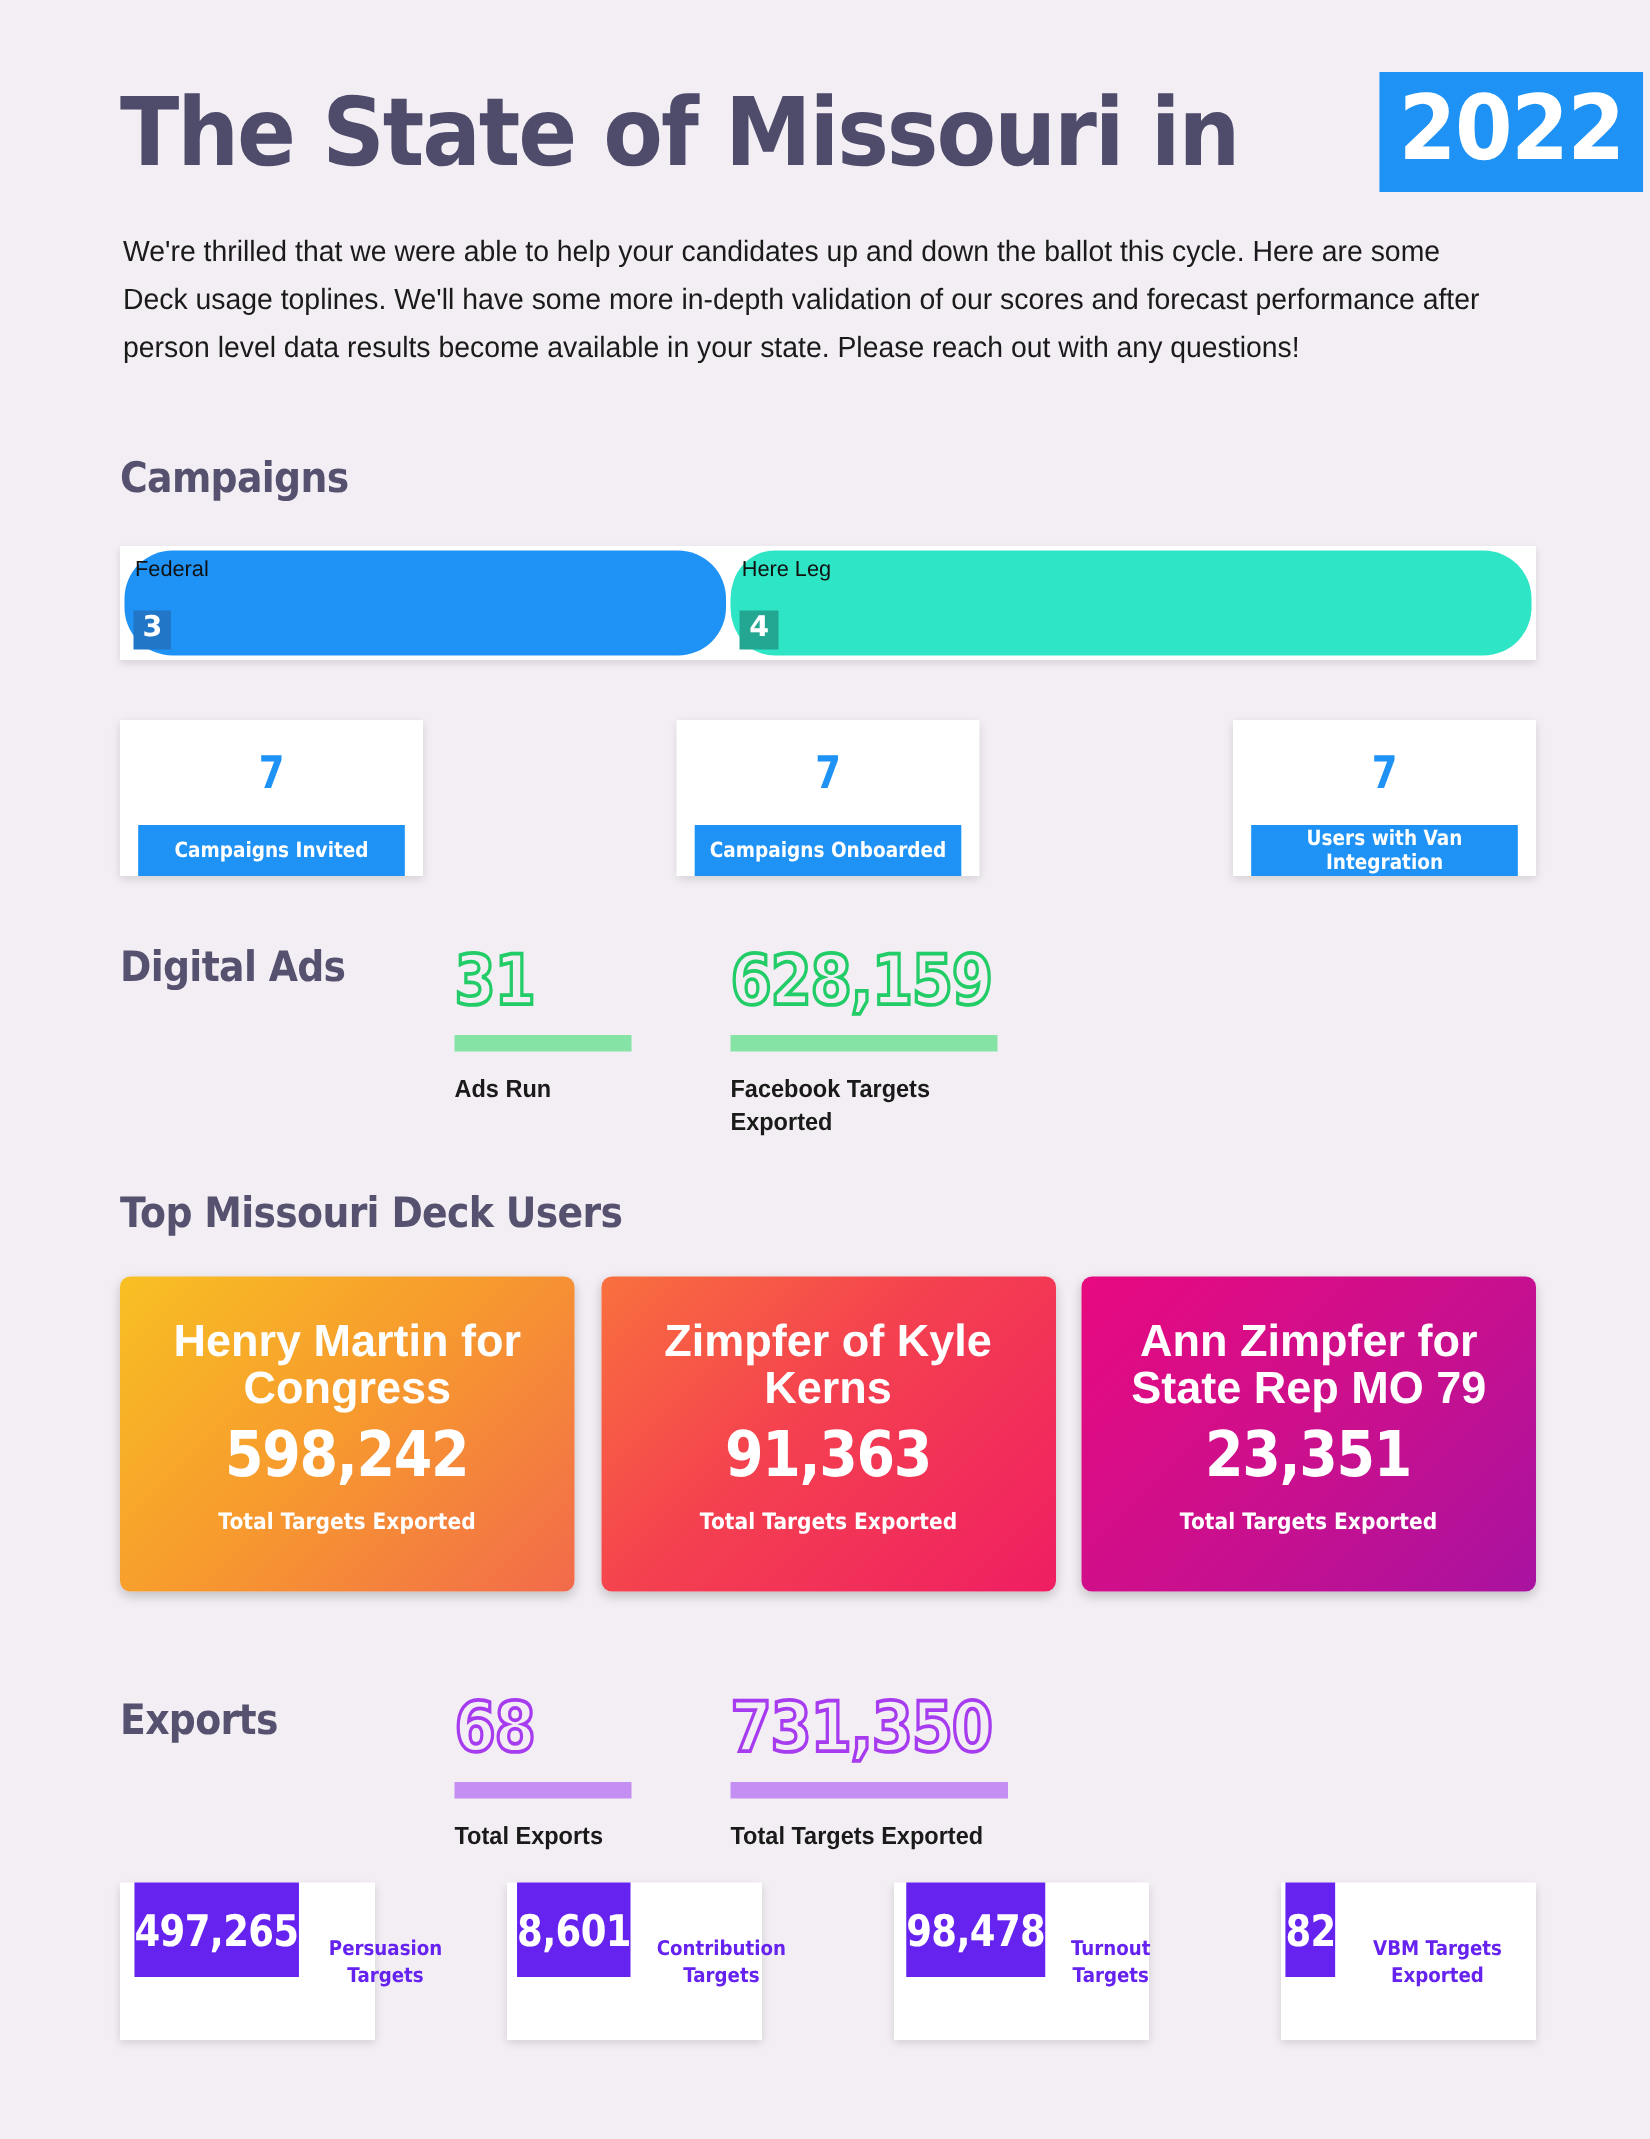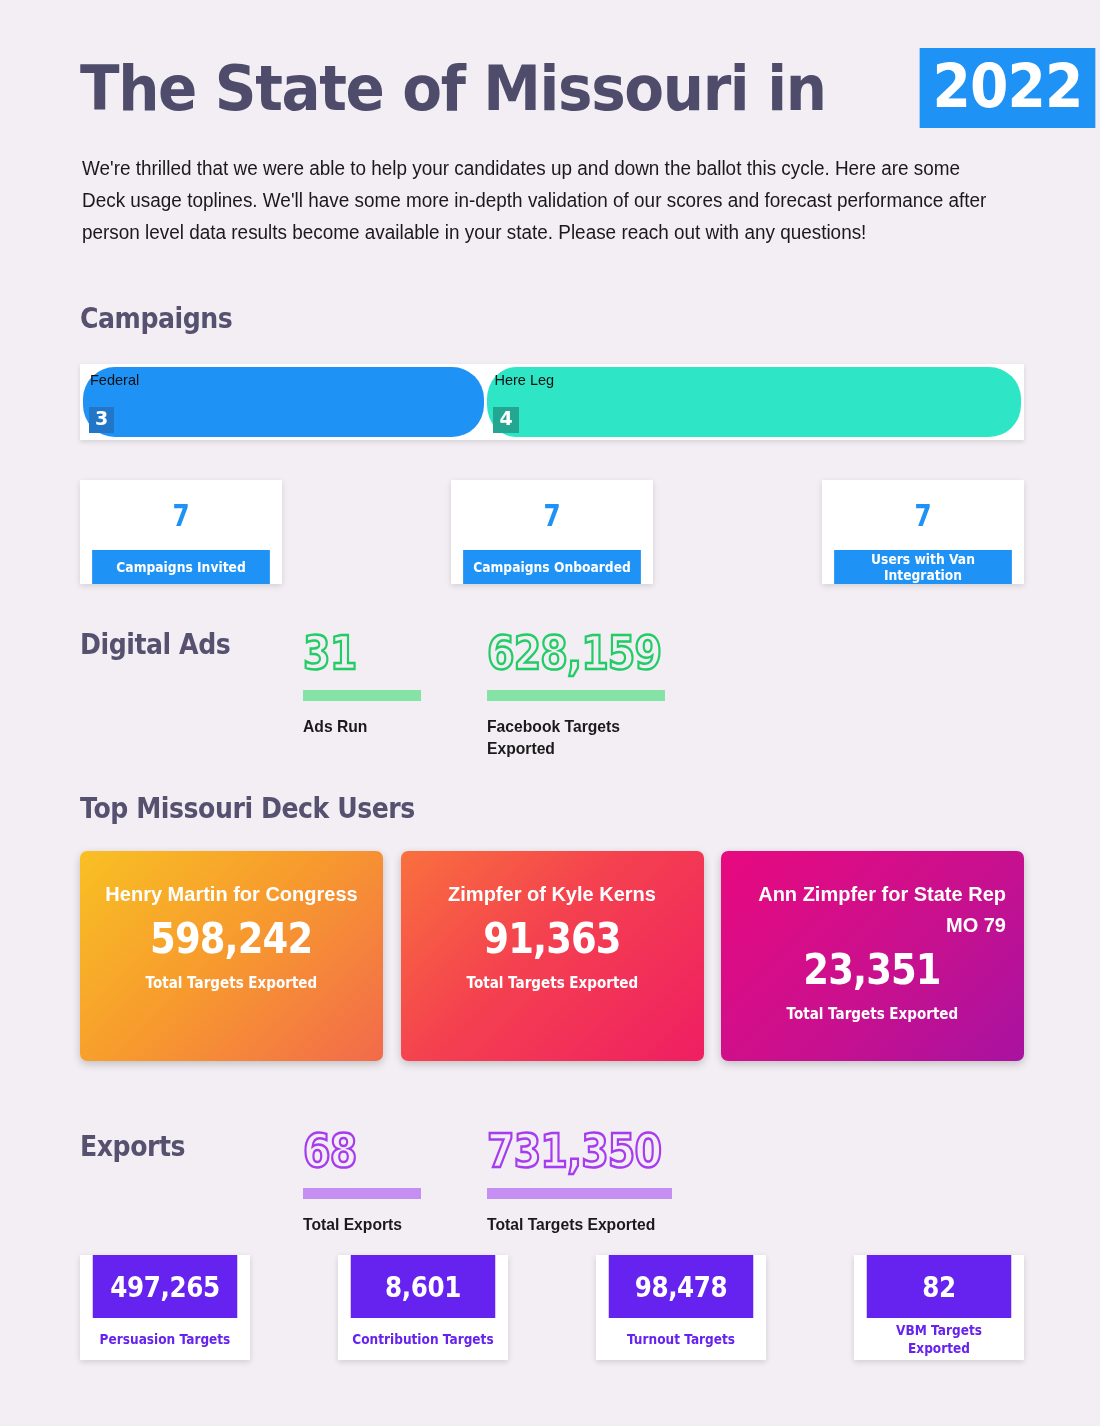--- a/index.html
+++ b/index.html
@@ -153,42 +153,42 @@
     display:flex;flex-direction:column;align-items:center;
     justify-content:flex-start;
     padding:28px 18px 0 18px;box-sizing:border-box;
     color:#ffffff;text-align:center;
   }
   .dcard.c1{background:linear-gradient(135deg,#F8C023 0%,#F79A2E 48%,#F26A4B 100%);}
   .dcard.c2{background:linear-gradient(135deg,#F9703E 0%,#F4404F 45%,#EF1E63 100%);}
   .dcard.c3{background:linear-gradient(135deg,#E8097F 0%,#C9108E 55%,#A812A0 100%);}
   .dcard-name{
     font-family:"Liberation Sans", sans-serif;
-    font-weight:bold;font-size:20px;line-height:31px;text-align:right;
+    font-weight:bold;font-size:30px;line-height:31px;
   }
   .dcard-num{
     font-family:"DejaVu Sans", sans-serif;
     font-weight:bold;font-size:42px;line-height:1.18;
     margin-top:4px;transform:scaleX(0.88);letter-spacing:-1px;
   }
   .dcard-cap{
     font-family:"DejaVu Sans", sans-serif;
     font-weight:bold;font-size:15px;margin-top:10px;
     transform:scaleX(0.9);
   }
 
   
   .purple-cards{
     position:absolute;left:80px;top:1255px;width:944px;height:105px;
     display:flex;justify-content:space-between;
   }
   .pcard{
     width:170px;background:#ffffff;
     box-shadow:0 2px 6px rgba(0,0,0,.14);
-    display:flex;flex-direction:column;
+    display:flex;flex-direction:row;
   }
   .pcard-num{
     background:#6622EE;color:#ffffff;
     height:63px;display:flex;align-items:center;justify-content:center;
     font-family:"DejaVu Sans", sans-serif;
     font-weight:bold;font-size:29px;transform:scaleX(0.85);
     letter-spacing:-0.5px;
   }
   .pcard-label{
     flex:1;display:flex;align-items:center;justify-content:center;

